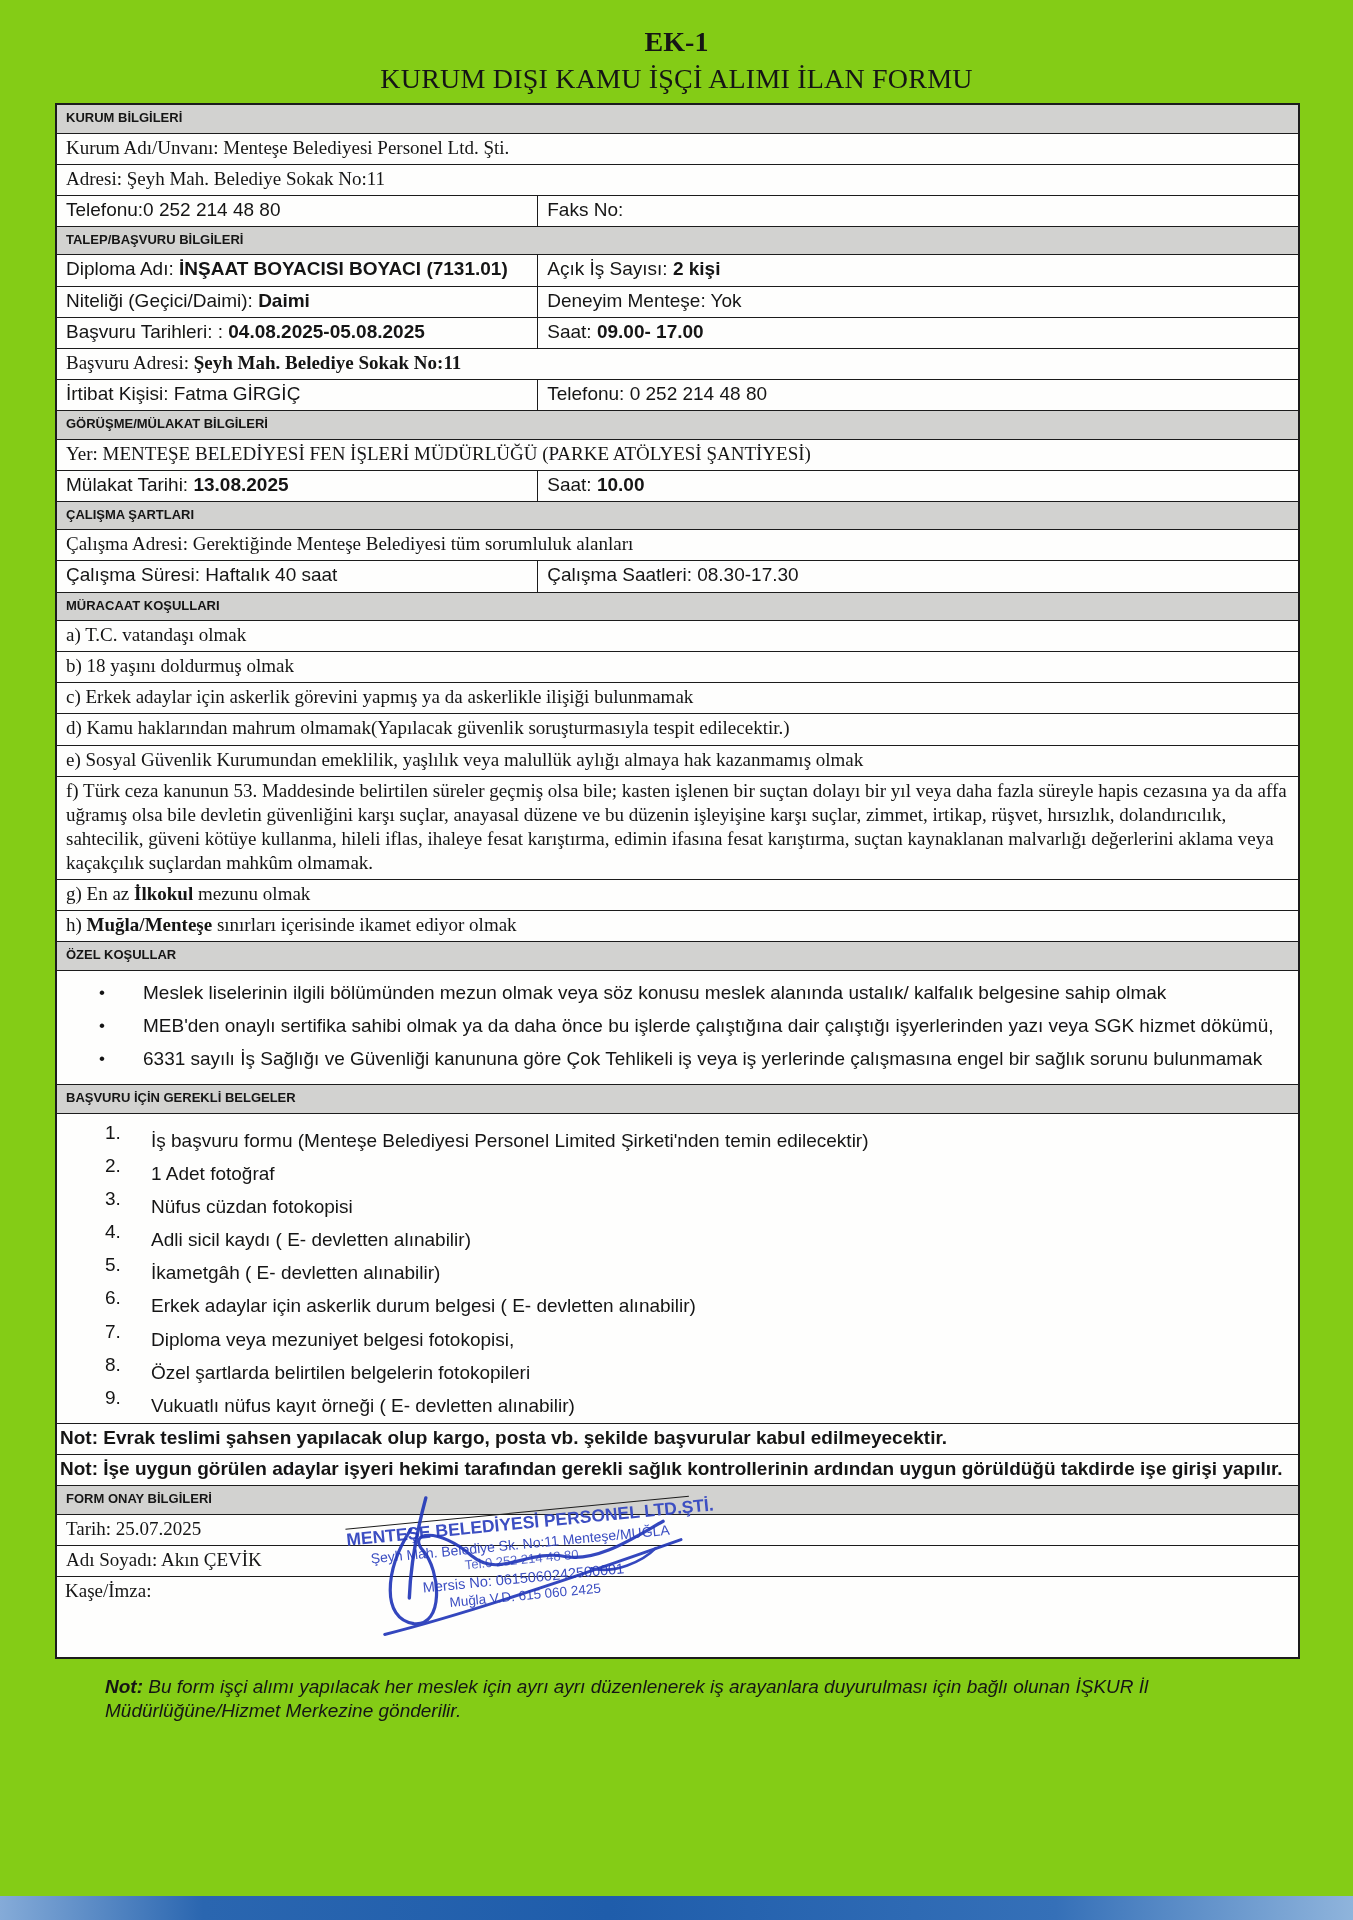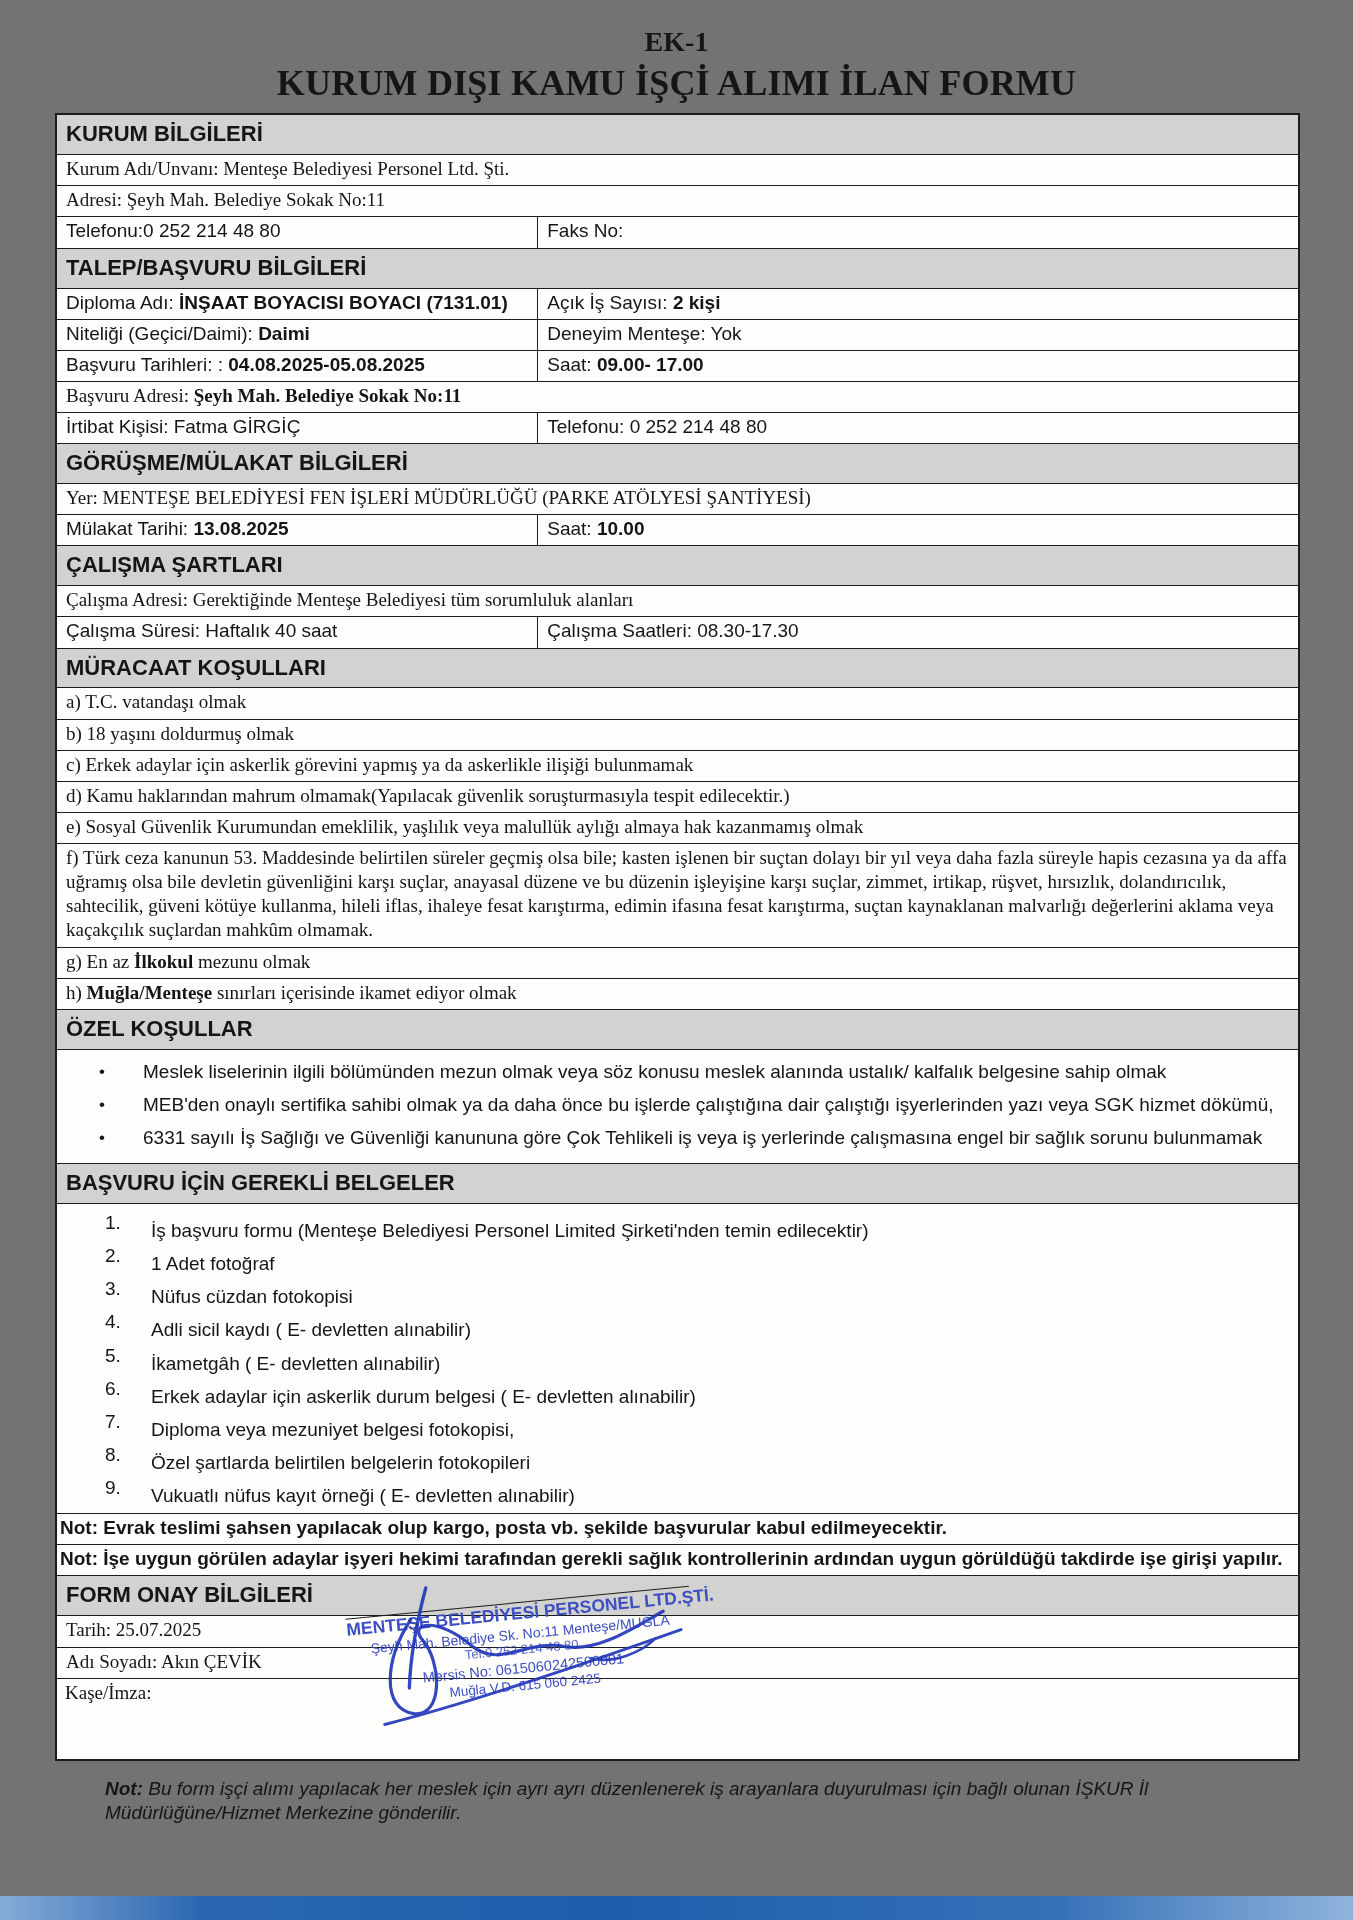--- a/index.html
+++ b/index.html
@@ -1,51 +1,51 @@
 <!DOCTYPE html>
 <html lang="tr"><head>
 <meta charset="utf-8">
 <style>
   * { margin:0; padding:0; box-sizing:border-box; }
   html,body { background:#ffffff; }
   .page {
     position:relative;
     width:1353px; height:1920px;
     margin:0 auto;
-    background:#737373;
+    background:#84cc16;
     overflow:hidden;
     font-family:"Liberation Sans", sans-serif;
     font-size:19px;
     color:#151515;
     line-height:1.27;
   }
   .titles { text-align:center; padding-top:24px; }
   .form-code {
     font-family:"Liberation Serif", serif;
     font-weight:700; font-size:28px;
   }
   .doc-title {
     font-family:"Liberation Serif", serif;
-    font-weight:700; font-size:36px; margin-top:1px;
+    font-weight:400; font-size:28px; margin-top:1px;
     letter-spacing:.2px;
   }
   .form-table {
     margin:7px 53px 0 55px;
     border:2px solid #1c1c1c;
     background:#fefefd;
   }
   .form-table > div { border-top:1.5px solid #1c1c1c; }
   .form-table > div:first-child, .onay-wrap > div:first-child { border-top:none; }
   .onay-wrap { border-top:1.5px solid #1c1c1c; position:relative; }
   .onay-wrap > div { border-top:1.5px solid #1c1c1c; }
   .th-row {
     background:#d2d2d0;
     font-weight:700;
     padding:5px 9px 6px;
-    font-size:22px;
+    font-size:13px;
   }
   .tr { display:flex; align-items:stretch; }
   .cell { padding:2px 9px 4px; }
   .full { width:100%;font-family:Liberation Serif, serif; }
   .c1 { width:38.7%; }
   .c2 { flex:1; border-left:1.5px solid #1c1c1c; }
   .b { font-weight:700; }
   .tall { min-height:80px;padding-left:8px; }
   .bullets { padding:8px 20px 10px 42px; }
   .bullet-item { display:flex; margin:2px 0 9px; }

